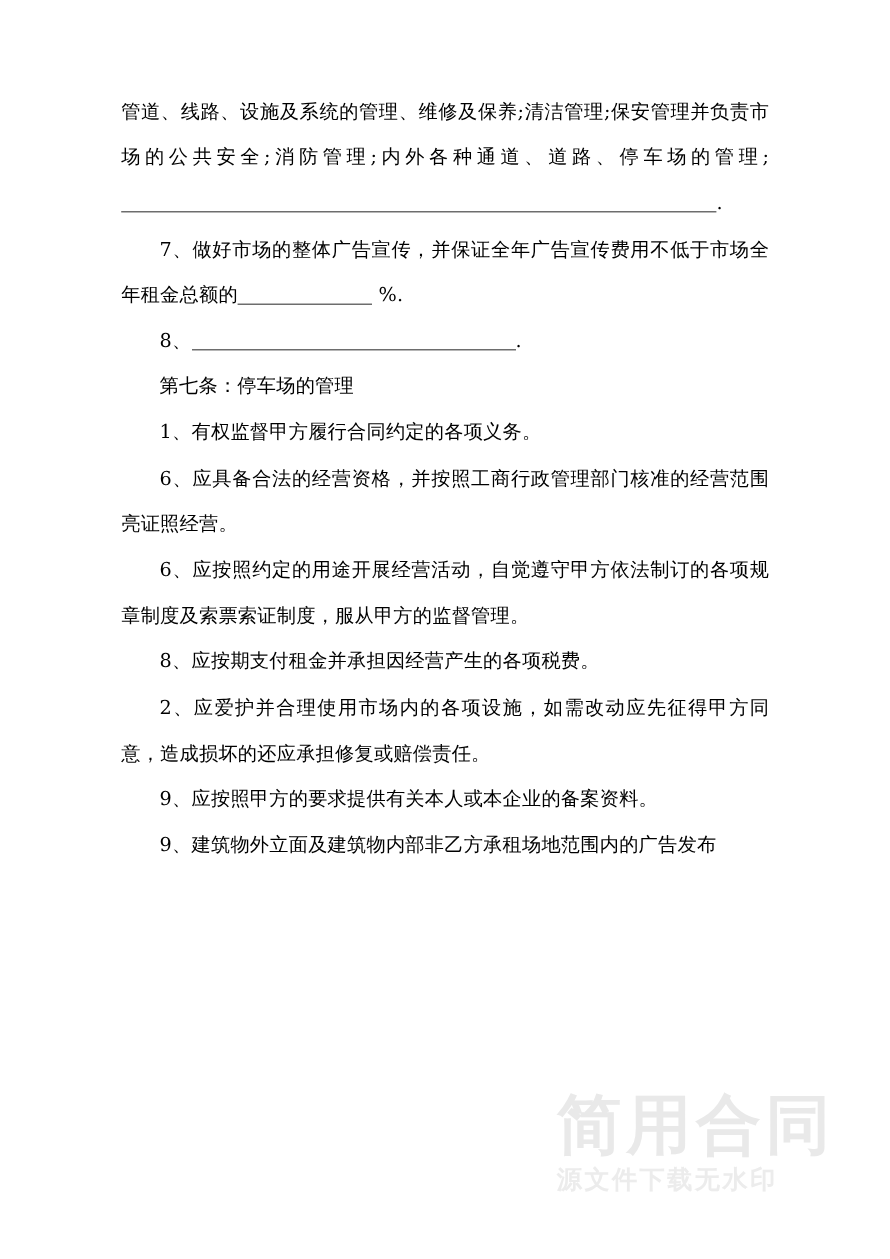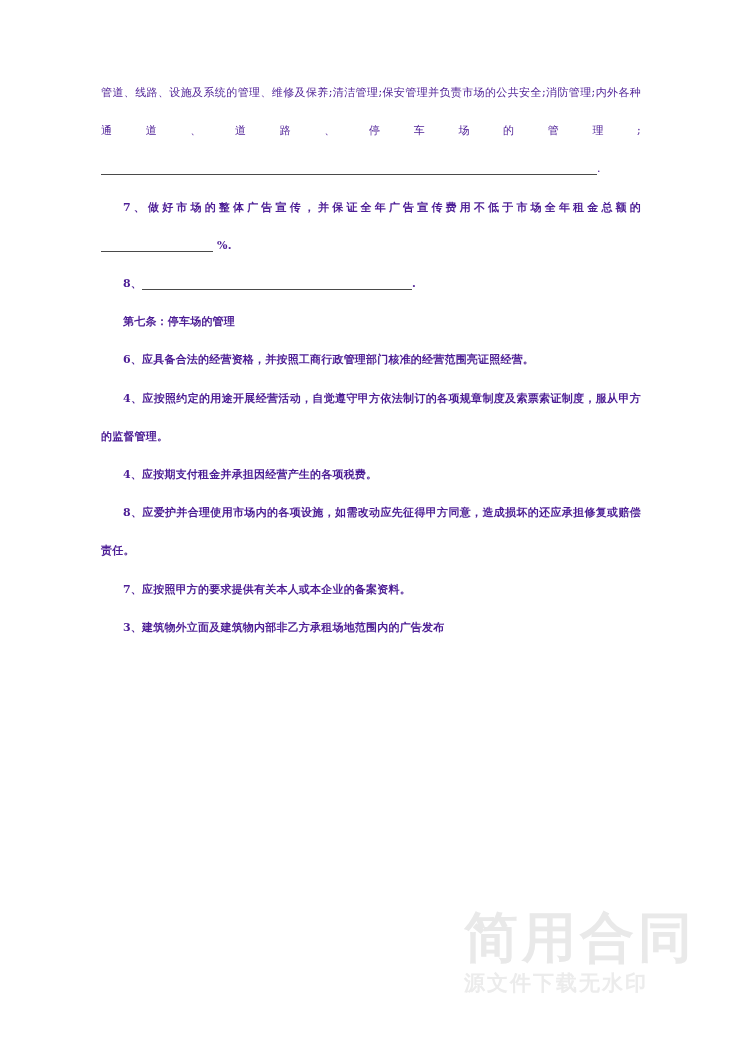--- a/index.html
+++ b/index.html
@@ -53,32 +53,31 @@
 
   
   .doc-body {
     position: absolute;
     left: 101px;
     top: 74px;
     width: 540px;
     z-index: 2;
   }
   .para {
-    font-size: 11px;
+    font-size: 16px;
     line-height: 38.2px;
-    color: #4c1d95;
+    color: #000000;
     text-align: justify;
     text-justify: inter-ideograph;
     margin: 0;
     letter-spacing: 0.2px;
     word-break: break-all;
   }
   .para.indent {
     text-indent: 2em;
-    font-weight: bold;
   }
   .para.noindent {
     text-indent: 0;
   }
   .blank {
     display: inline-block;
     border-bottom: 1.4px solid #4a4a4a;
     vertical-align: -3px;
     height: 15px;
   }
@@ -94,21 +93,22 @@
   <div class="watermark">
     <div class="wm-big">简用合同</div>
     <div class="wm-small">源文件下载无水印</div>
   </div>
 
   <div class="doc-body">
       <p class="para noindent"><span>管道、线路、设施及系统的管理、维修及保养;清洁管理;保安管理并负责市场的公共安全;消防管理;内外各种通道、道路、停车场的管理;</span><span class="blank blank-full"></span><span>.</span></p>
       <p class="para indent"><span>7、做好市场的整体广告宣传，并保证全年广告宣传费用不低于市场全年租金总额的</span><span class="blank blank-short"></span><span> %.</span></p>
       <p class="para indent"><span>8、</span><span class="blank blank-mid"></span><span>.</span></p>
       <p class="para indent"><span>第七条：停车场的管理</span></p>
+      <p class="para indent"><span>1、有权监督甲方履行合同约定的各项义务。</span></p>
       <p class="para indent"><span>6、应具备合法的经营资格，并按照工商行政管理部门核准的经营范围亮证照经营。</span></p>
-      <p class="para indent"><span>4、应按照约定的用途开展经营活动，自觉遵守甲方依法制订的各项规章制度及索票索证制度，服从甲方的监督管理。</span></p>
-      <p class="para indent"><span>4、应按期支付租金并承担因经营产生的各项税费。</span></p>
-      <p class="para indent"><span>8、应爱护并合理使用市场内的各项设施，如需改动应先征得甲方同意，造成损坏的还应承担修复或赔偿责任。</span></p>
-      <p class="para indent"><span>7、应按照甲方的要求提供有关本人或本企业的备案资料。</span></p>
-      <p class="para indent"><span>3、建筑物外立面及建筑物内部非乙方承租场地范围内的广告发布</span></p>
+      <p class="para indent"><span>6、应按照约定的用途开展经营活动，自觉遵守甲方依法制订的各项规章制度及索票索证制度，服从甲方的监督管理。</span></p>
+      <p class="para indent"><span>8、应按期支付租金并承担因经营产生的各项税费。</span></p>
+      <p class="para indent"><span>2、应爱护并合理使用市场内的各项设施，如需改动应先征得甲方同意，造成损坏的还应承担修复或赔偿责任。</span></p>
+      <p class="para indent"><span>9、应按照甲方的要求提供有关本人或本企业的备案资料。</span></p>
+      <p class="para indent"><span>9、建筑物外立面及建筑物内部非乙方承租场地范围内的广告发布</span></p>
     </div>
 
 </div>
 
 </body></html>

